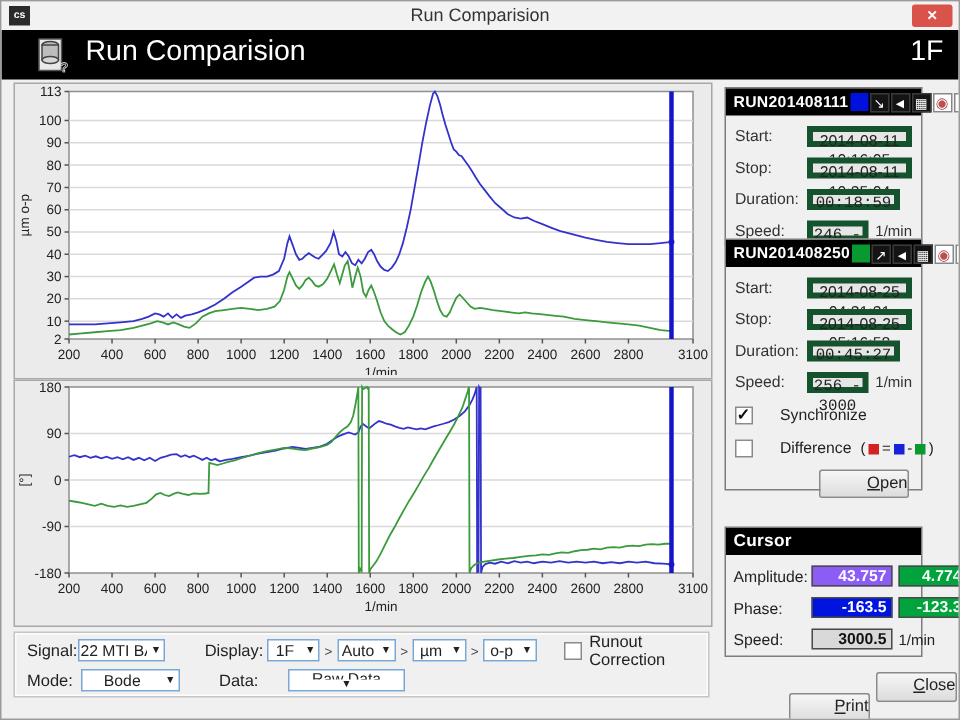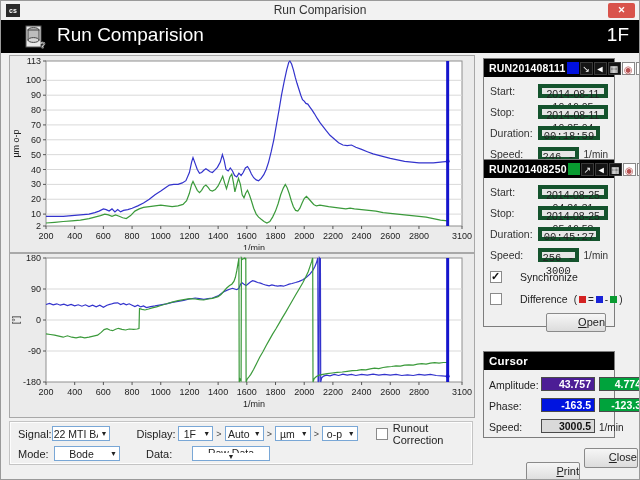--- a/index.html
+++ b/index.html
@@ -353,21 +353,21 @@
       <div class="btn btn-open">Open</div>
     </div>
   </div>
 
   <div class="panel p-cursor">
     <div class="phead">
       <span class="pname" style="font-size:11.5px">Cursor</span>
     </div>
     <div class="curow">
       <span class="culabel">Amplitude:</span>
-      <span class="cbox cb-b" style="background-color: #4c1d95;">43.757</span>
+      <span class="cbox cb-b" style="background-color: #8b5cf6;">43.757</span>
       <span class="cbox cb-g" style="background-color: rgb(0, 163, 60);">4.774</span>
 
     </div>
     <div class="curow">
       <span class="culabel">Phase:</span>
       <span class="cbox cb-b" style="background-color: rgb(0, 20, 224);">-163.5</span>
       <span class="cbox cb-g" style="background-color: rgb(0, 163, 60);">-123.3</span>
 
     </div>
     <div class="curow">

